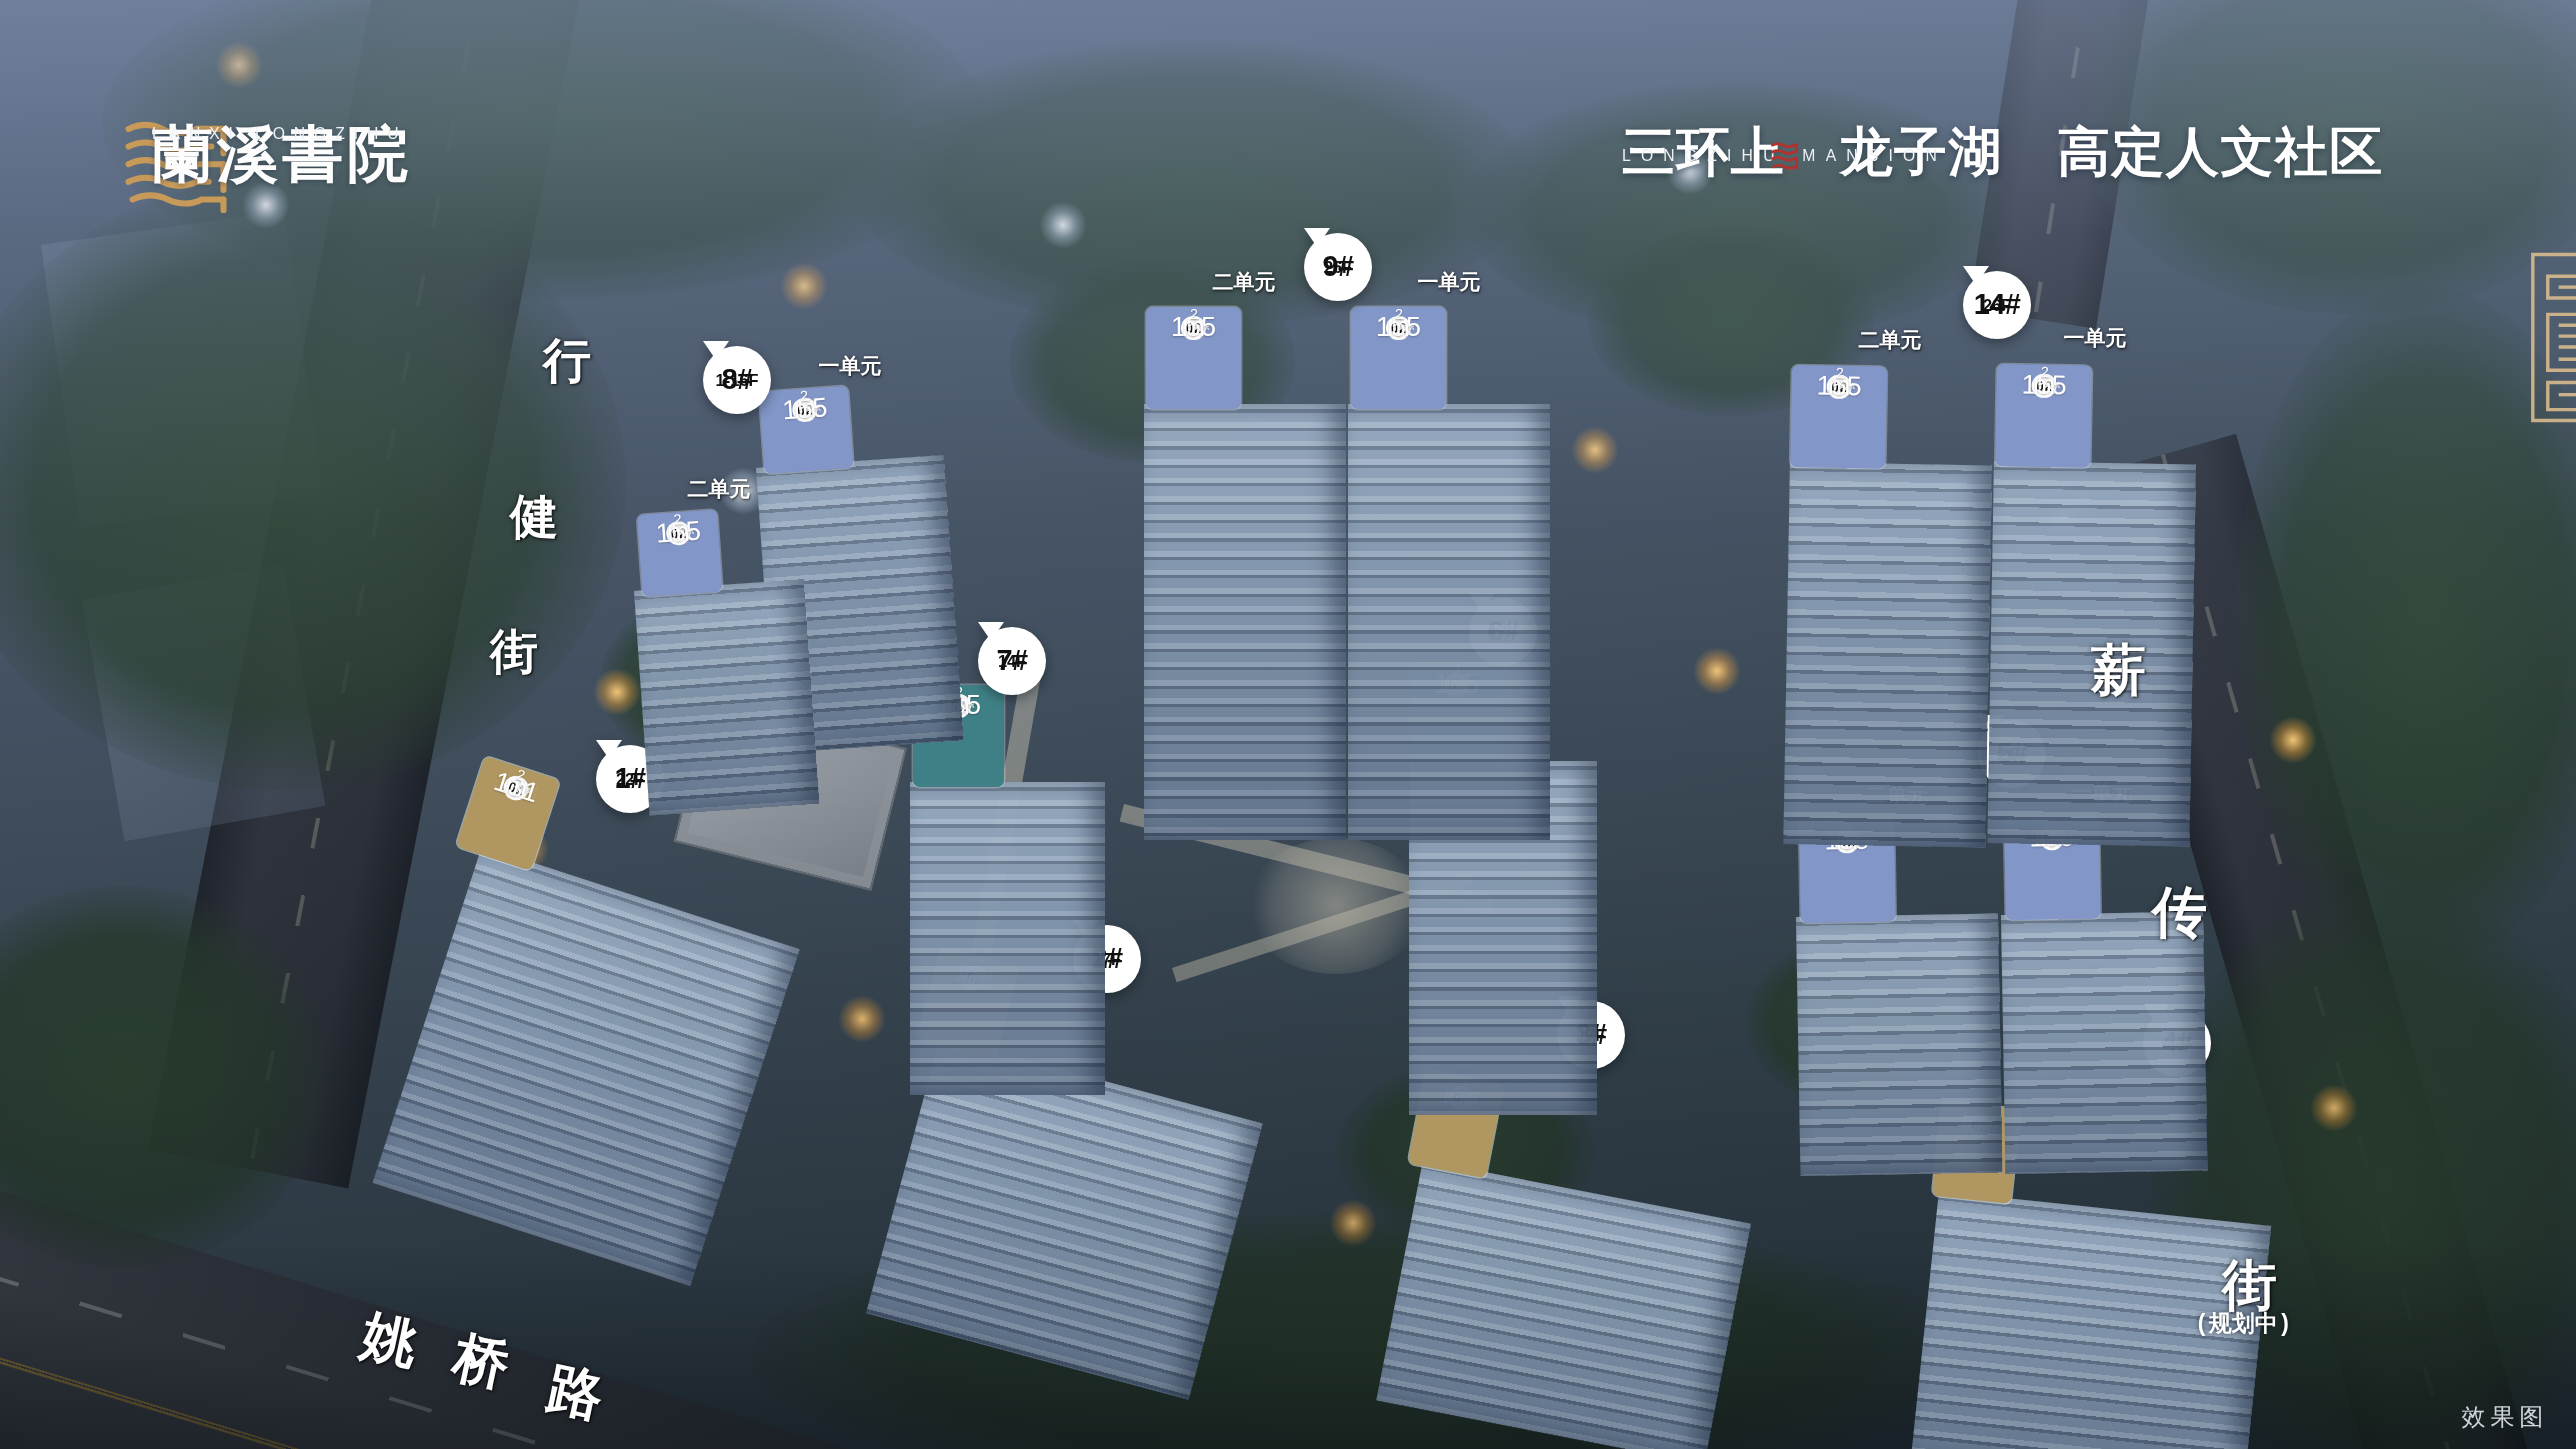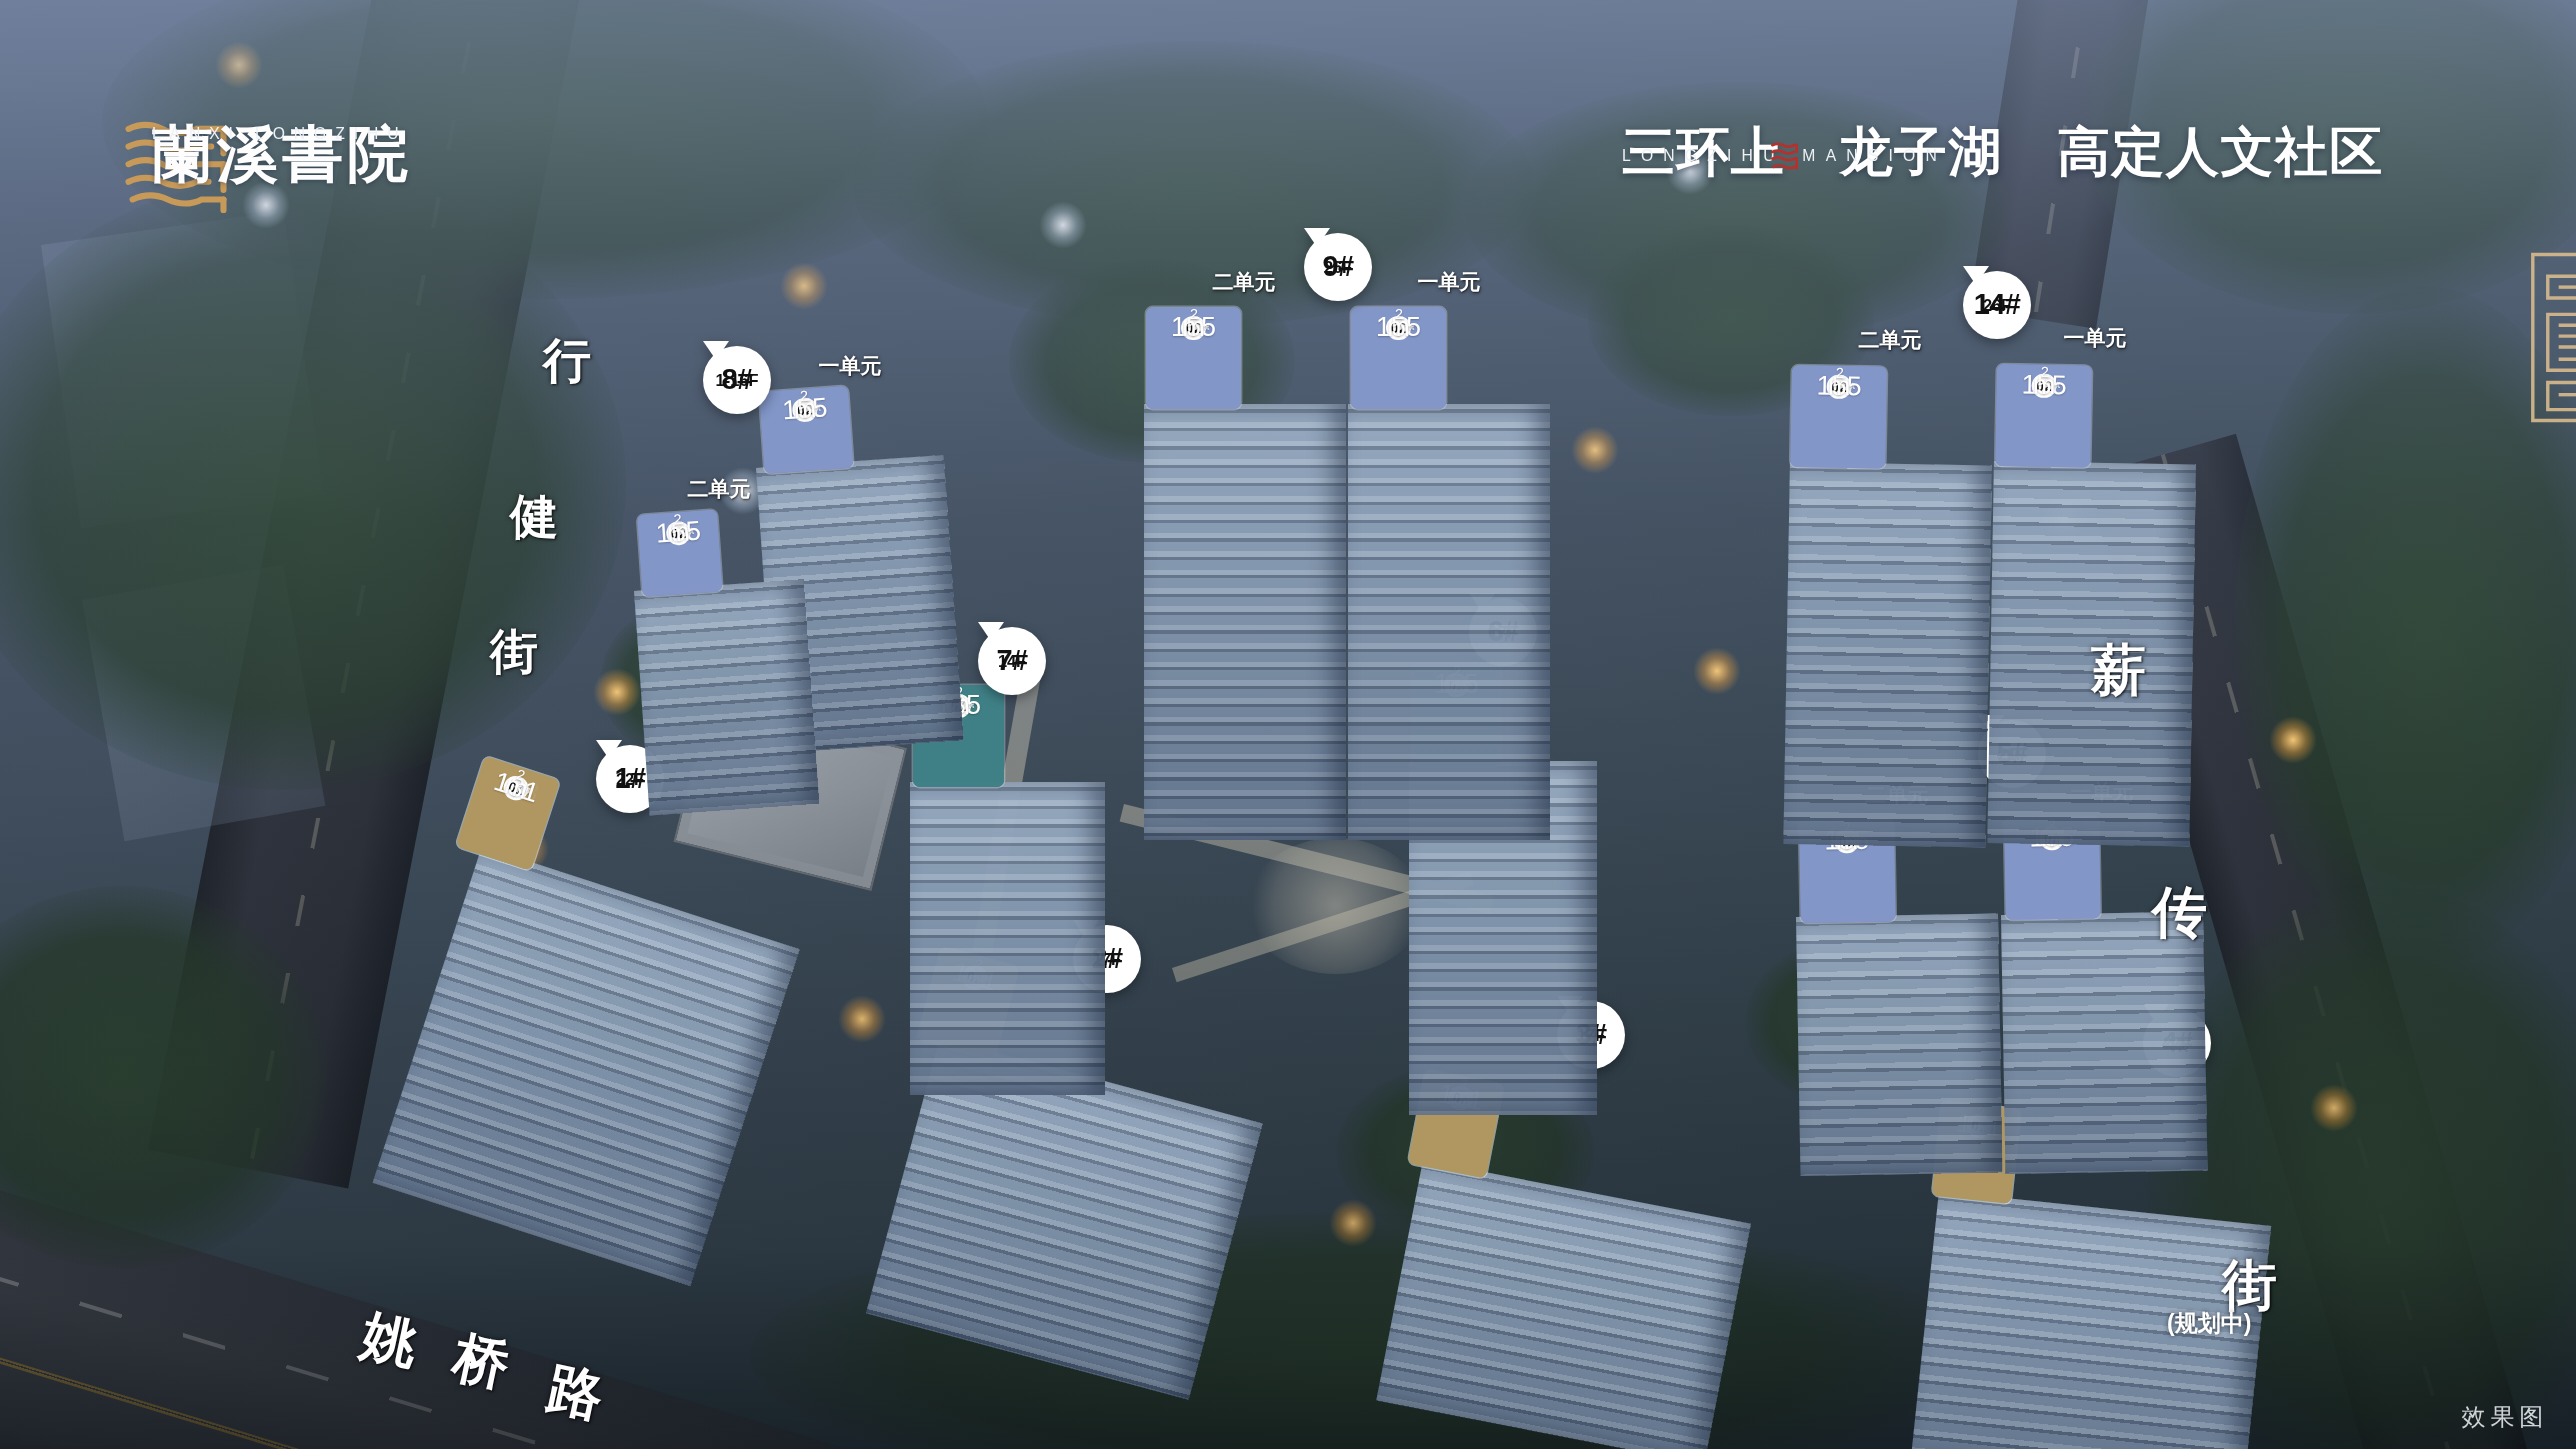--- a/index.html
+++ b/index.html
@@ -60,22 +60,22 @@
     color:#fdfdfd;text-shadow:0 1.4px 5.5px rgba(20,30,50,.45);white-space:nowrap;}
   .brand-en{position:relative;margin-top:11px;font-size:15.7px;letter-spacing:8.9px;color:#eef1f6;white-space:nowrap;}
   .headline{left:1622px;top:117px;width:736px;text-align:center;}
   .headline-zh{position:relative;font-family:"Liberation Serif",serif;font-weight:bold;font-size:53px;letter-spacing:1.4px;
     color:#ffffff;text-shadow:0 2px 6.1px rgba(15,25,45,.5);white-space:nowrap;}
   .headline-en{position:relative;margin-top:30px;display:flex;align-items:center;justify-content:center;gap:17.7px;
     color:#eef1f6;font-size:15.7px;letter-spacing:10.2px;}
   .headline-en svg{position:relative;}
   .street-char{font-family:"Liberation Serif",serif;font-weight:bold;color:#fff;white-space:nowrap;
     text-shadow:0 0 5.5px rgba(0,0,0,.65),1.4px 1.4px 2px rgba(0,0,0,.55);transform-origin:center;}
-  .street-note{font-family:Liberation Sans, sans-serif;font-weight:bold;font-size:23px;color:#fff;white-space:nowrap;
-    text-shadow:0 0 4.8px rgba(0,0,0,.6);}
+  .street-note{font-family:Liberation Mono, monospace;font-weight:bold;font-size:23px;color:#fff;white-space:nowrap;
+    text-shadow:0 0 4.8px rgba(0,0,0,.6);margin-left:28px;}
   .watermark{left:2412px;top:1401px;width:136px;text-align:right;font-size:24px;letter-spacing:4.8px;color:rgba(238,243,248,.85);}
   .ornament{left:2523px;top:249px;}
 </style>
 </head>
 <body>
 
 <div id="stage">
   <div id="scene">
       <div class="road" style="left: 382px; top: -55px; width: 204px; height: 1227px; transform: rotate(11deg); transform-origin: 0px 0px;">
         <div class="lane-v"></div>

